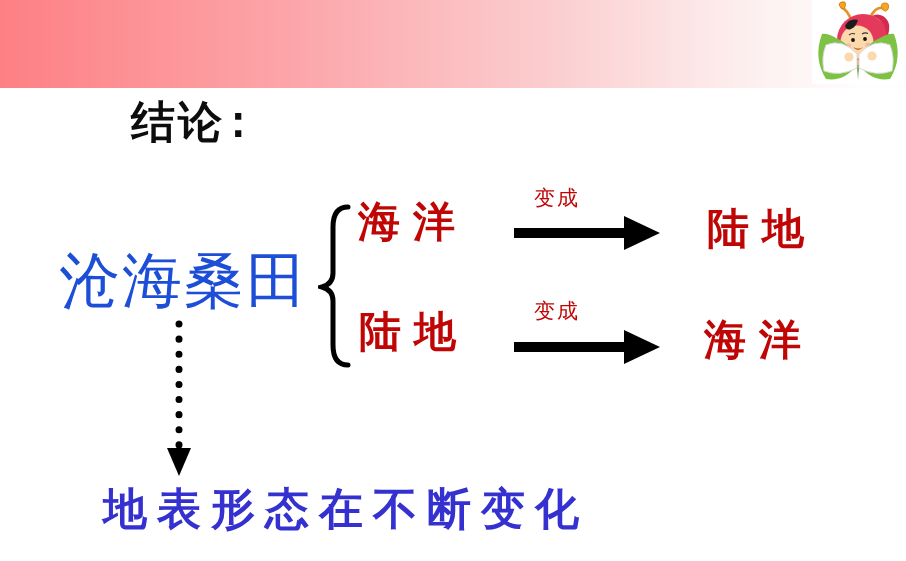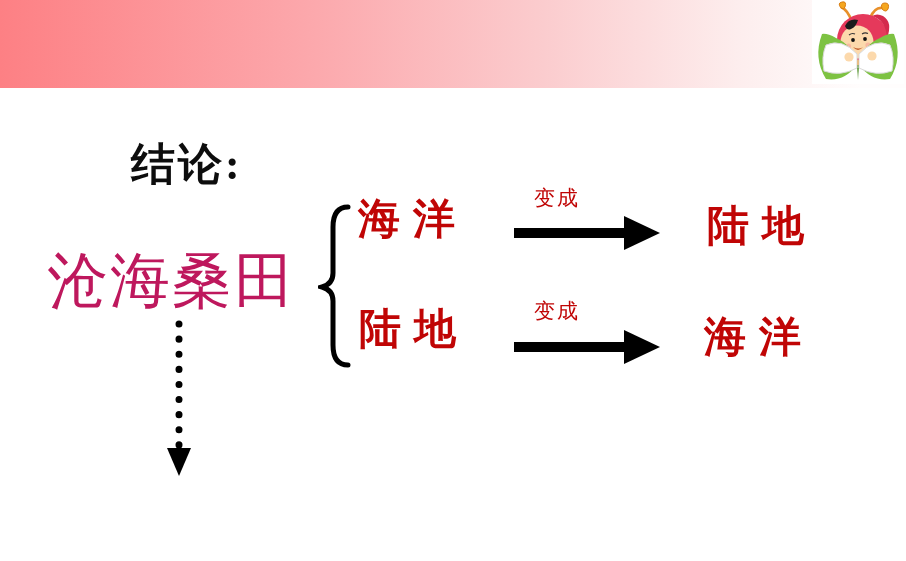--- a/index.html
+++ b/index.html
@@ -19,37 +19,36 @@
   
   .mascot{
     position:absolute;right:2px;top:0;width:92px;height:84px;
     background:#ffffff;
   }
   
   .title{
     position:absolute;left:131px;top:98px;
     font-size:44px;line-height:54px;font-weight:700;color:#0d0d0d;
     letter-spacing:3px;
-    font-family:Liberation Serif, serif;
-    margin-top:40px;
+    font-family:Liberation Mono, monospace;
   }
   
   .term{
-    position:absolute;left:48px;top:245px;
-    font-size:60px;line-height:72px;font-weight:400;color:#be185d;
+    position:absolute;left:60px;top:245px;
+    font-size:60px;line-height:72px;font-weight:400;color:#1d4ed8;
     letter-spacing:2px;
     font-family:"Liberation Serif","DejaVu Serif",serif;
   }
   .brace{position:absolute;left:318px;top:203px;width:34px;height:166px;}
   .red-word{
     position:absolute;
     color:#c00505;
     font-size:42px;line-height:48px;font-weight:700;
     letter-spacing:13px;white-space:nowrap;
-    font-family:Liberation Mono, monospace;
+    font-family:Liberation Serif, serif;
   }
   .from1{left:358px;top:198px;}
   .to1{left:707px;top:205px;}
   .from2{left:359px;top:308px;}
   .to2{left:704px;top:316px;}
   .arrow-label{
     position:absolute;
     color:#c00505;font-size:21px;line-height:24px;font-weight:400;
     letter-spacing:2px;white-space:nowrap;
     font-family:Liberation Serif, serif;
@@ -145,14 +144,15 @@
   </div>
   <div class="red-word to2">海洋</div>
 
   <div class="dotted-arrow">
     <svg width="36" height="162" viewBox="0 0 36 162" xmlns="http://www.w3.org/2000/svg">
       <line x1="18" y1="8" x2="18" y2="130" stroke="#000" stroke-width="7" stroke-linecap="round" stroke-dasharray="0.1 15"></line>
       <polygon points="6,132 30,132 18,160" fill="#000"></polygon>
     </svg>
   </div>
 
+  <div class="conclusion">地表形态在不断变化</div>
 
 </div>
 
 </body></html>

